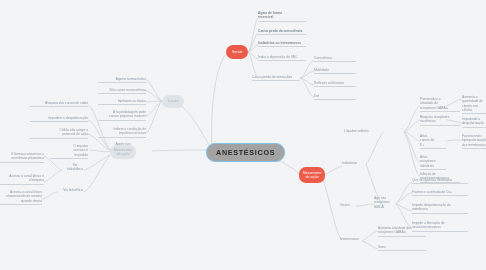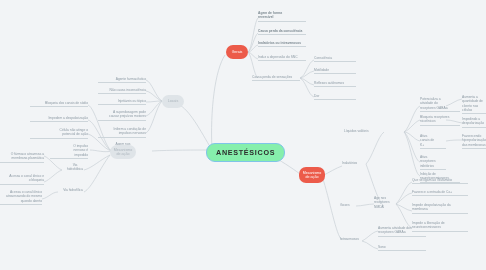--- a/index.html
+++ b/index.html
@@ -11,21 +11,21 @@
     position:relative;
   }
   #canvas{position:absolute;inset:0;width:486px;height:270px;}
   svg.links{position:absolute;left:0;top:0;width:486px;height:270px;pointer-events:none;}
   svg.links path{fill:none;stroke:#c8d0d6;stroke-width:0.7;}
 
   .node{position:absolute;box-sizing:border-box;}
 
   
   .root{
-    background:#86efac;
+    background:#a3a3a3;
     border:1.4px solid #7fc4e8;
     border-radius:9px;
     color:#2c2c2c;
     font-size:7.2px;
     font-weight:bold;
     letter-spacing:0.7px;
     display:flex;align-items:center;justify-content:center;
     padding:4px 9px;
     white-space:nowrap;
   }

